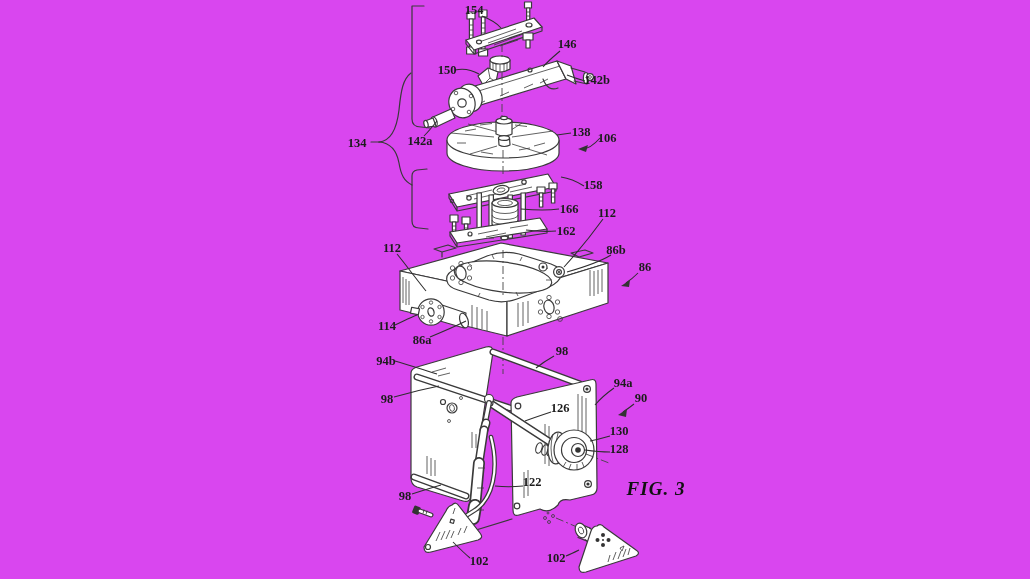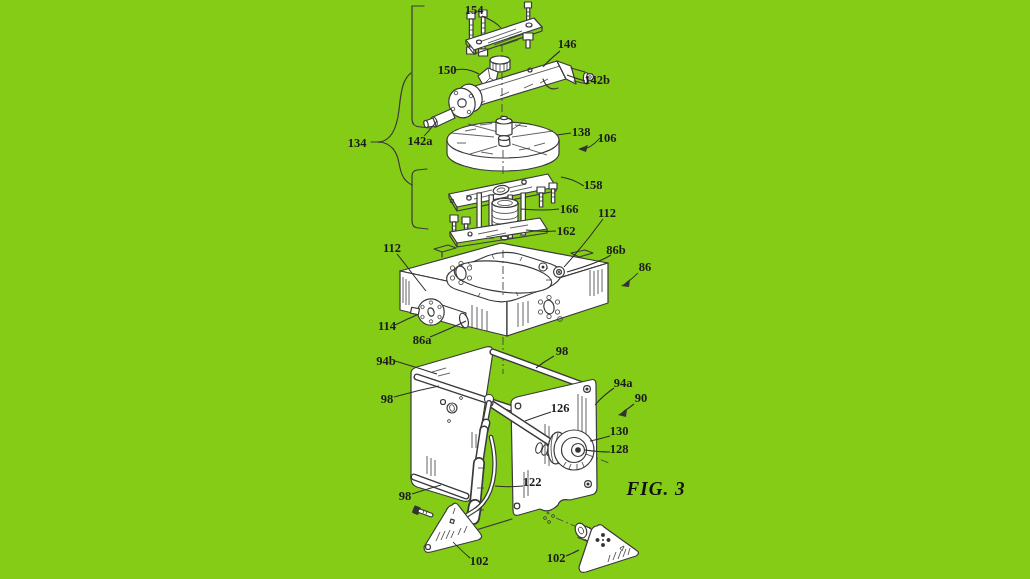--- a/index.html
+++ b/index.html
@@ -1,16 +1,16 @@
 <!DOCTYPE html>
 <html><head>
 <meta charset="utf-8">
 <style>
   html,body{margin:0;padding:0;background:#fff;}
-  .stage{position:relative;width:1030px;height:579px;background:#84cc16;overflow:hidden;
+  .stage{position:relative;width:1030px;height:579px;background:#d946ef;overflow:hidden;
          font-family:"Liberation Serif", serif;}
   svg{position:absolute;left:0;top:0;}
   svg .ref{font-family:"Liberation Serif", serif;font-size:12.5px;font-weight:bold;
            fill:#1c1c1c;text-anchor:middle;}
   svg .cap{font-family:"Liberation Serif", serif;font-size:19px;font-weight:bold;
            font-style:italic;fill:#111;text-anchor:middle;letter-spacing:1px;}
   .ln{stroke:#3a3a3a;fill:none;stroke-width:1.2;stroke-linecap:round;stroke-linejoin:round;}
   .fw{stroke:#3a3a3a;fill:#fff;stroke-width:1.2;stroke-linejoin:round;}
   .thin{stroke:#3a3a3a;fill:none;stroke-width:.8;}
   .leader{stroke:#2e2e2e;fill:none;stroke-width:1.05;}

